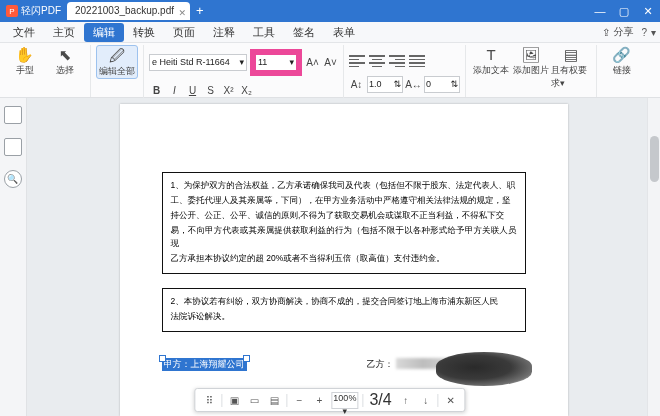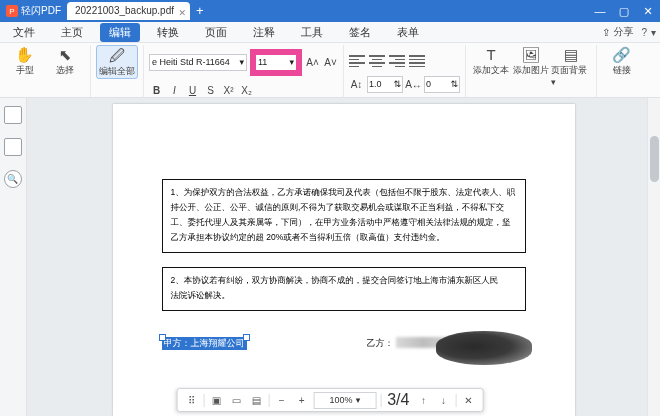--- a/index.html
+++ b/index.html
@@ -16,21 +16,21 @@
   .tab{height:18px;line-height:18px;padding:0 16px 0 8px;background:#fff;border-radius:4px 4px 0 0;
        font-size:10px;color:#333;position:relative;max-width:150px;overflow:hidden;white-space:nowrap;}
   .tab .x{position:absolute;right:4px;top:2px;font-size:9px;color:#888;}
   .tab-add{color:#fff;font-size:13px;padding:0 6px 2px 6px;}
   .win-ctl{position:absolute;right:0;top:0;height:22px;display:flex;align-items:center;color:#fff;}
   .win-ctl span{width:24px;text-align:center;font-size:11px;line-height:22px;}
 
   
   .menubar{height:20px;background:#f7f8fa;display:flex;align-items:center;padding-left:4px;
            border-bottom:1px solid #e3e5e8;position:relative;}
-  .menu-left{display:flex;align-items:center;gap:8px;}
+  .menu-left{display:flex;align-items:center;gap:0;}
   .mi{padding:2px 9px;font-size:11px;color:#333;border-radius:3px;}
   .mi.active{background:#2f75d0;color:#fff;}
   .menu-right{position:absolute;right:4px;top:0;height:20px;display:flex;align-items:center;gap:8px;
               font-size:10px;color:#444;}
   .share{display:flex;align-items:center;gap:3px;}
   .wctl2{display:flex;gap:4px;color:#555;}
 
   
   .ribbon{height:52px;background:#fbfbfc;border-bottom:1px solid #dfe1e4;display:flex;align-items:stretch;
           padding:2px 0 0 0;position:relative;}
@@ -57,21 +57,21 @@
 
   
   .bodyarea{flex:1;display:flex;position:relative;background:#e9ecef;overflow:hidden;}
   .leftrail{width:26px;background:#f4f5f7;border-right:1px solid #e0e2e5;padding-top:8px;
             display:flex;flex-direction:column;align-items:center;gap:14px;}
   .railico{width:16px;height:16px;border:1px solid #9aa0a6;border-radius:2px;display:flex;
            align-items:center;justify-content:center;font-size:9px;color:#666;background:#fff;}
   .railico.circle{border-radius:50%;}
   .canvaswrap{flex:1;position:relative;overflow:hidden;display:flex;justify-content:center;}
   .page{width:432px;margin-top:6px;background:#fff;box-shadow:0 0 2px rgba(0,0,0,.25);
-        position:relative;padding:15px;}
+        position:relative;padding:8px;}
   .scrollbar{position:absolute;right:0;top:0;width:12px;height:100%;background:#f3f4f6;border-left:1px solid #e3e5e8;}
   .scrollthumb{position:absolute;right:1px;top:38px;width:9px;height:46px;background:#c5c8cc;border-radius:5px;}
 
   
   .doc{padding:60px 34px 0 34px;}
   .box{border:1px solid #111;padding:6px 8px;margin-bottom:14px;}
   .box p{margin:0 0 2px 0;font-size:8.5px;line-height:13px;color:#000;text-align:justify;}
   .sect-title{font-weight:bold;font-size:9px;margin:0 0 3px 0;}
   .sigrow{display:flex;gap:46px;margin-top:26px;font-size:9px;position:relative;}
   .sigcol{width:160px;}
@@ -83,21 +83,21 @@
           filter:blur(.4px);}
   .blurchip{display:inline-block;width:54px;height:11px;vertical-align:-2px;
             background:linear-gradient(90deg,#d8d8d8,#bdbdbd,#d3d3d3);filter:blur(1.6px);}
 
   
   .floatbar{position:absolute;left:50%;transform:translateX(-50%);bottom:4px;height:22px;background:#fff;
             border:1px solid #d0d3d7;border-radius:3px;box-shadow:0 1px 4px rgba(0,0,0,.18);
             display:flex;align-items:center;gap:4px;padding:0 6px;font-size:10px;color:#333;}
   .fsep{width:1px;height:13px;background:#dcdee1;}
   .fico{width:16px;height:15px;display:flex;align-items:center;justify-content:center;color:#555;font-size:10px;}
-  .zoomsel{display:flex;align-items:center;gap:3px;border:1px solid #d0d3d7;height:15px;padding:0 15px;font-size:9px;}
+  .zoomsel{display:flex;align-items:center;gap:3px;border:1px solid #d0d3d7;height:15px;padding:0 1px;font-size:9px;flex-direction:column;}
   .pagenum{font-size:16px;padding:0 2px;}
 </style>
 </head>
 <body>
 
 <div class="app">
 
   <div class="titlebar">
     <div class="logo">
       <span class="logo-mark">P</span>
@@ -229,21 +229,21 @@
       <div class="bigbtn">
         <span class="gi">T</span>
         <span>添加文本</span>
       </div>
       <div class="bigbtn">
         <span class="gi">🖼</span>
         <span>添加图片</span>
       </div>
       <div class="bigbtn">
         <span class="gi">▤</span>
-        <span>页面背景▾</span>
+        <span>且有权要求▾</span>
       </div>
     </div>
 
     <div class="grp">
       <div class="bigbtn">
         <span class="gi">🔗</span>
         <span>链接</span>
       </div>
     </div>
   </div>
@@ -255,22 +255,23 @@
       <div class="railico"></div>
       <div class="railico circle">🔍</div>
     </div>
 
     <div class="canvaswrap">
       <div class="page">
         <div class="doc">
 
           <div class="box">
             <p>1、为保护双方的合法权益，乙方承诺确保我司及代表（包括但不限于股东、法定代表人、职</p>
+            <p>工、委托代理人及其亲属等，下同），在甲方业务活动中严格遵守相关法律法规的规定，坚</p>
             <p>持公开、公正、公平、诚信的原则,不得为了获取交易机会或谋取不正当利益，不得私下交</p>
-            <p>工、委托代理人及其亲属等，下同），在甲方业务活动中严格遵守相关法律法规的规定，坚</p>
+            <p>易，不向甲方代表或其亲属提供获取利益的行为（包括不限于以各种形式给予甲方关联人员现</p>
             <p>乙方承担本协议约定的超 20%或者不当得利五倍（取高值）支付违约金。</p>
           </div>
 
           <div class="box">
             <p>2、本协议若有纠纷，双方协商解决，协商不成的，提交合同签订地上海市浦东新区人民</p>
             <p>法院诉讼解决。</p>
           </div>
 
           <div class="sigrow">
             <div class="sigcol">

